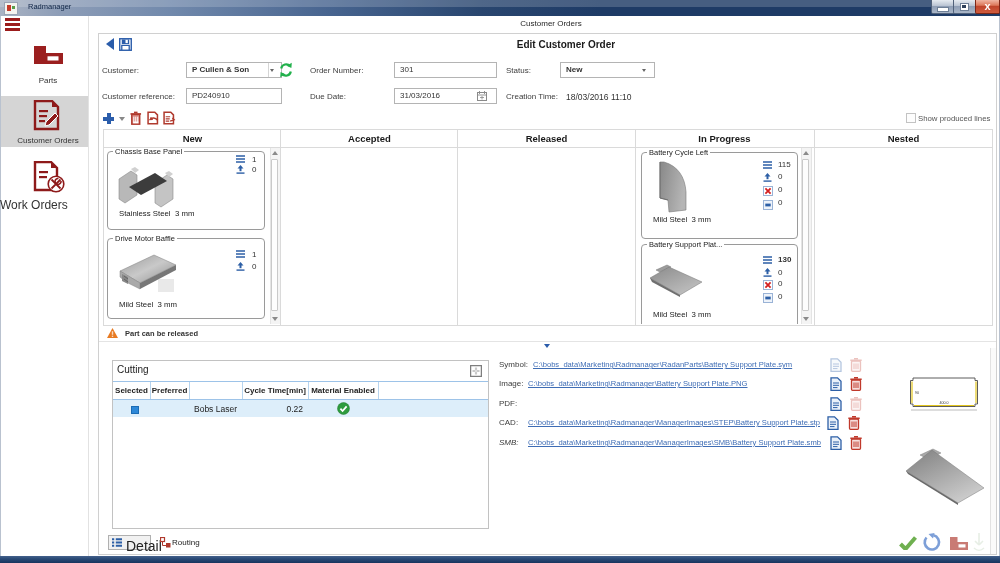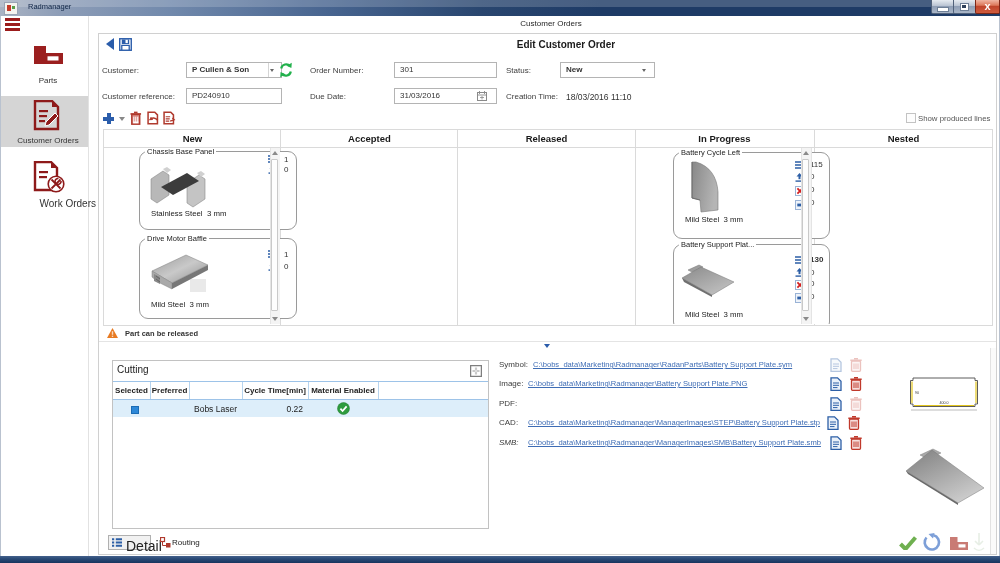--- a/index.html
+++ b/index.html
@@ -4,21 +4,21 @@
 <style>
   html,body{margin:0;padding:0;}
   body{width:1000px;height:563px;position:relative;overflow:hidden;background:#fff;
        font-family:"Liberation Sans",sans-serif;color:#333;}
   .abs{position:absolute;}
   .lbl{font-size:8px;color:#3c3c3c;}
   .field{position:absolute;border:1px solid #b4b4b4;background:#fff;font-size:8px;color:#333;
          line-height:14px;padding-left:5px;height:14px;}
   .link{font-size:7.6px;color:#3f6db5;text-decoration:underline;white-space:nowrap;}
   .hdr{font-size:9.5px;font-weight:bold;color:#1a1a1a;text-align:center;}
-  .card{position:absolute;border:1px solid #9a9a9a;border-radius:9px;background:#fff;margin-left:32px;}
+  .card{position:absolute;border:1px solid #9a9a9a;border-radius:4px;background:#fff;}
   .legend{position:absolute;top:-4px;left:5px;background:#fff;padding:0 2px;font-size:7.5px;color:#222;white-space:nowrap;line-height:8px;}
   .statnum{position:absolute;font-size:8px;color:#333;}
   .mat{position:absolute;font-size:7.8px;color:#222;}
 </style>
 </head>
 <body>
 
 <div class="abs" style="left:0;top:0;width:1000px;height:16px;
   background:linear-gradient(90deg,#a9b3c3 0px,#8d9db7 60px,#7189ac 170px,#47648f 330px,#29466f 480px,#1e3b66 600px,#1e3b66 1000px);"></div>
 <div class="abs" style="left:0;top:0;width:1000px;height:7px;background:rgba(255,255,255,0.18);"></div>
@@ -73,21 +73,21 @@
 
 <svg class="abs" style="left:33px;top:161px;" width="32" height="32" viewBox="0 0 32 32">
   <path d="M2 1 h16 l6 6 v22 h-22 z" fill="none" stroke="#8e1a1a" stroke-width="2.4"></path>
   <path d="M18 1 v6 h6 z" fill="#8e1a1a"></path>
   <rect x="6" y="10" width="9" height="2.2" fill="#8e1a1a"></rect>
   <rect x="6" y="15" width="8" height="2.2" fill="#8e1a1a"></rect>
   <circle cx="23" cy="23" r="7.8" fill="#fff" stroke="#8e1a1a" stroke-width="1.6"></circle>
   <path d="M18.5 27.5 l9 -9 M18.5 18.5 l9 9" stroke="#8e1a1a" stroke-width="1.8"></path>
   <path d="M25.5 17.5 a3 3 0 1 0 2.5 2.5" fill="none" stroke="#8e1a1a" stroke-width="1.6"></path>
 </svg>
-<div class="abs" style="left:0px;top:198px;width:96px;text-align:right;font-size:10px;color:#333;">Work Orders</div>
+<div class="abs" style="left:0px;top:198px;width:96px;text-align:left;font-size:12px;color:#333;">Work Orders</div>
 
 <div class="abs" style="left:98px;top:33px;width:897px;height:520px;border:1px solid #d0d0d0;background:#fff;"></div>
 
 <div class="abs" style="left:106px;top:38px;width:0;height:0;border-top:6px solid transparent;border-bottom:6px solid transparent;border-right:8px solid #2a5caa;"></div>
 <svg class="abs" style="left:119px;top:38px;" width="13" height="13" viewBox="0 0 14 14">
   <rect x="0.8" y="0.8" width="12.4" height="12.4" fill="#fff" stroke="#2a5caa" stroke-width="1.5"></rect>
   <rect x="3" y="1.5" width="8" height="5" fill="#2a5caa"></rect>
   <rect x="7" y="2" width="2.5" height="3.5" fill="#fff"></rect>
   <path d="M3 13 v-5 h8 v5" fill="none" stroke="#2a5caa" stroke-width="1.4"></path>
 </svg>

